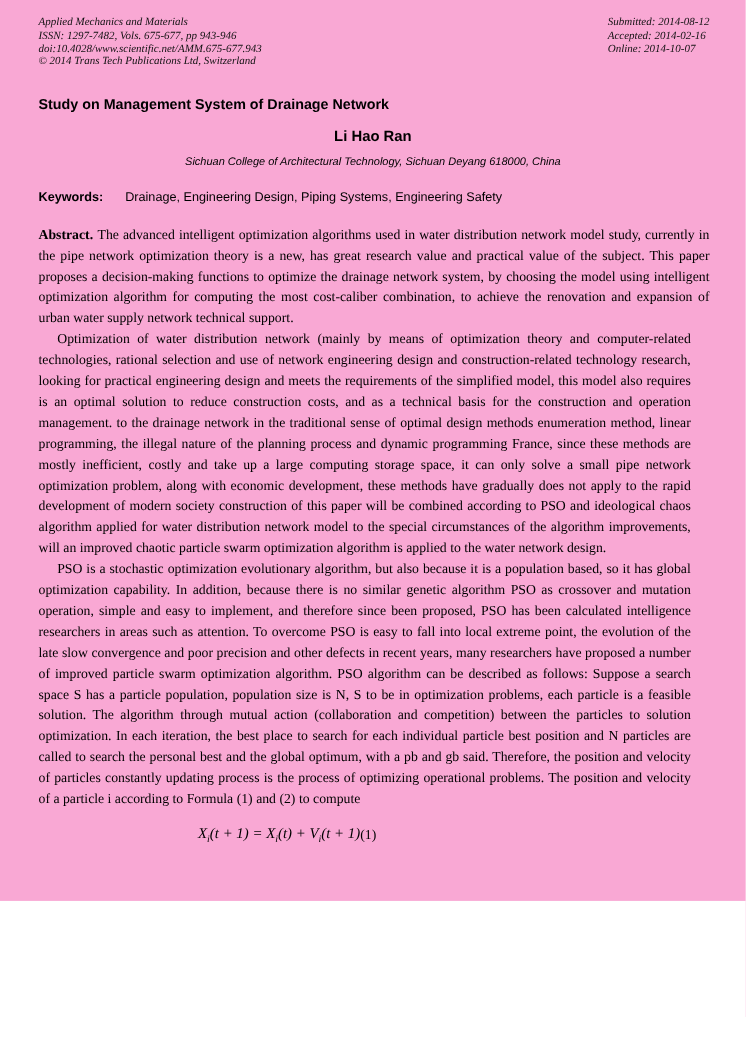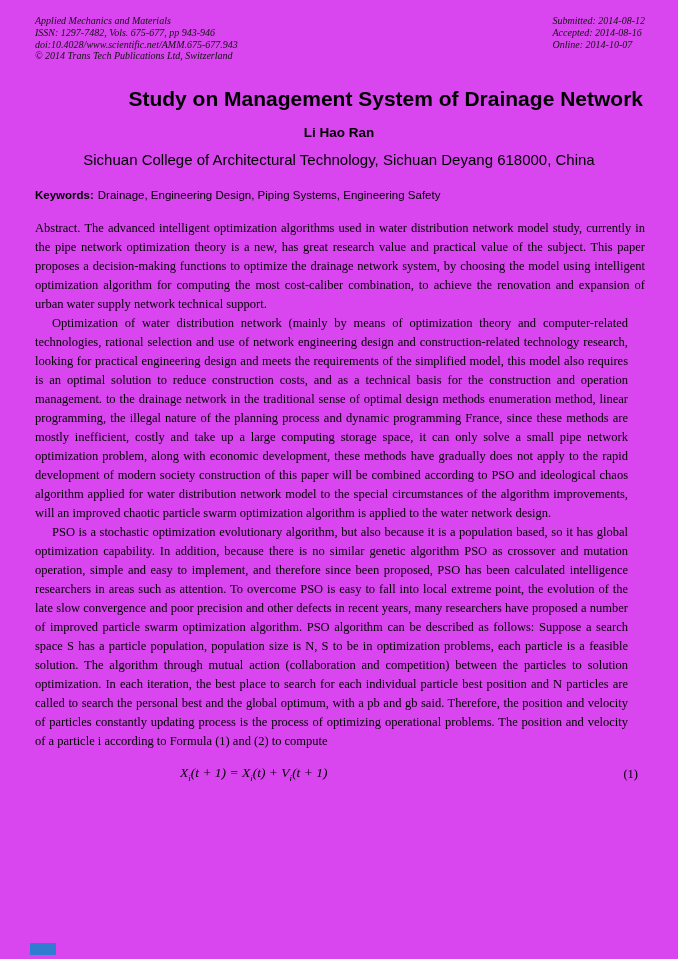--- a/index.html
+++ b/index.html
@@ -1,58 +1,58 @@
 <!DOCTYPE html>
 <html><head>
 <meta charset="utf-8">
 <style>
   html,body { margin:0; padding:0; background:#ffffff; }
   .page {
-    position:relative; width:678px; height:959px; background:#d946ef;
+    position:relative; width:678px; height:819px; background:#f9a8d4;
     font-family:"Liberation Serif", serif; color:#000; overflow:hidden;
   }
   .hdr {
     display:flex; justify-content:space-between;
     padding:15px 33px 0 35px;
     font-style:italic; font-size:10px; line-height:11.8px; color:#111;
   }
   .hdr-right { }
   .title {
     font-family:"Liberation Sans", sans-serif; font-weight:bold;
-    font-size:21px; text-align:right; margin:25px 35px 0;
+    font-size:13px; text-align:left; margin:25px 35px 0;
   }
   .author {
     font-family:"Liberation Sans", sans-serif; font-size:13.5px;
     text-align:center; margin-top:14px;font-weight:bold;
   }
   .affil, .email {
-    font-family:"Liberation Sans", sans-serif; font-size:15px;
-    text-align:center; margin-top:11px;
+    font-family:"Liberation Sans", sans-serif; font-size:10px;
+    text-align:center; margin-top:11px;font-style:italic;
   }
   .email { margin-top:9px; }
   .keywords {
     font-family:"Liberation Sans", sans-serif; font-size:11.5px;
     margin:21px 33px 0 35px;
   }
-  .keywords .lbl { font-weight:bold; margin-right:4px; }
+  .keywords .lbl { font-weight:bold; margin-right:20px; }
   .abstract {
     margin:18px 33px 0 35px; font-size:12.5px; line-height:19px;
     text-align:justify;
   }
-  .abstract .lbl { font-weight:normal; margin-right:4px; }
+  .abstract .lbl { font-weight:bold; margin-right:4px; }
   .sec-heading {
     font-size:12.5px; font-weight:bold; margin:21px 33px 5px 35px;
     font-family:"Liberation Serif", serif;
   }
   .body-par {
     margin:0 50px 0 35px; font-size:12.5px; line-height:19px;
     text-align:justify; text-indent:17px;
   }
   .eq-row {
-    display:flex; justify-content:space-between; align-items:center;
+    display:flex; justify-content:flex-start; align-items:center;
     margin:14px 40px 0 180px; font-size:13.5px;
   }
   .eq { font-style:italic; }
   .eq sub { font-size:9px; font-style:italic; }
   .eq .op { font-style:italic; }
   .eq-num { font-style:normal; font-size:12.5px; }
   .footer-marker {
     position:absolute; left:30px; top:943px; width:26px; height:12px;
   }
 </style>
@@ -63,21 +63,21 @@
 
   <div class="hdr">
     <div class="hdr-left">
       <div>Applied Mechanics and Materials</div>
       <div>ISSN: 1297-7482, Vols. 675-677, pp 943-946</div>
       <div>doi:10.4028/www.scientific.net/AMM.675-677.943</div>
       <div>© 2014 Trans Tech Publications Ltd, Switzerland</div>
     </div>
     <div class="hdr-right">
       <div>Submitted: 2014-08-12</div>
-      <div>Accepted: 2014-08-16</div>
+      <div>Accepted: 2014-02-16</div>
       <div>Online: 2014-10-07</div>
     </div>
   </div>
 
   <div class="title">Study on Management System of Drainage Network</div>
   <div class="author">Li Hao Ran</div>
   <div class="affil">Sichuan College of Architectural Technology, Sichuan Deyang 618000, China</div>
 
   <p class="keywords"><span class="lbl">Keywords:</span><span>Drainage, Engineering Design, Piping Systems, Engineering Safety</span></p>
 

